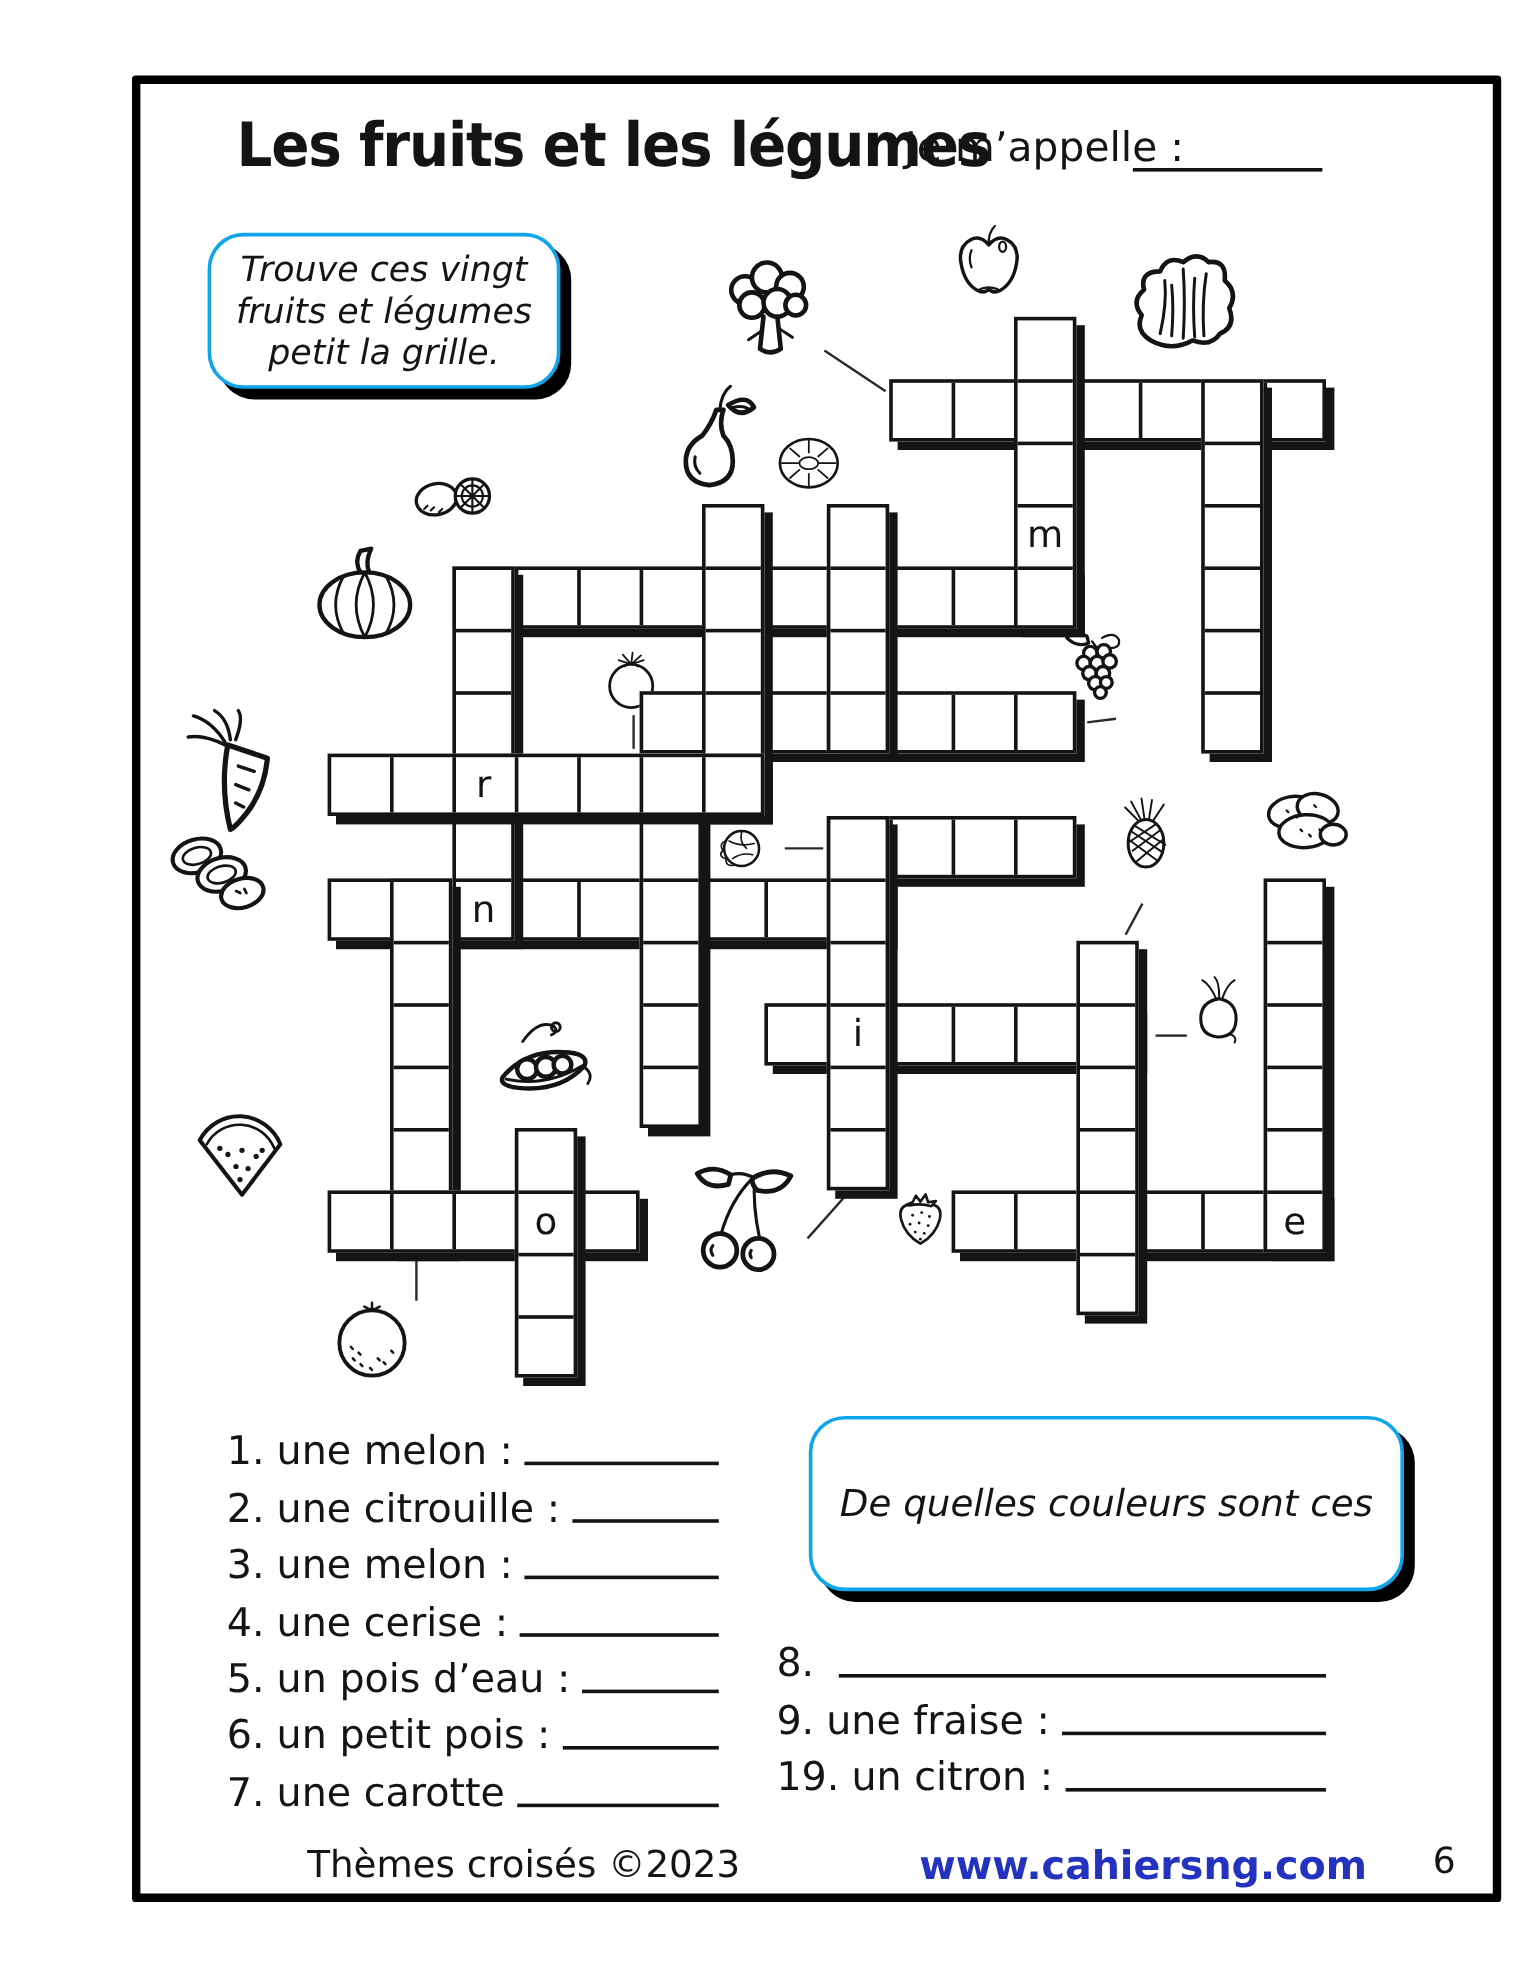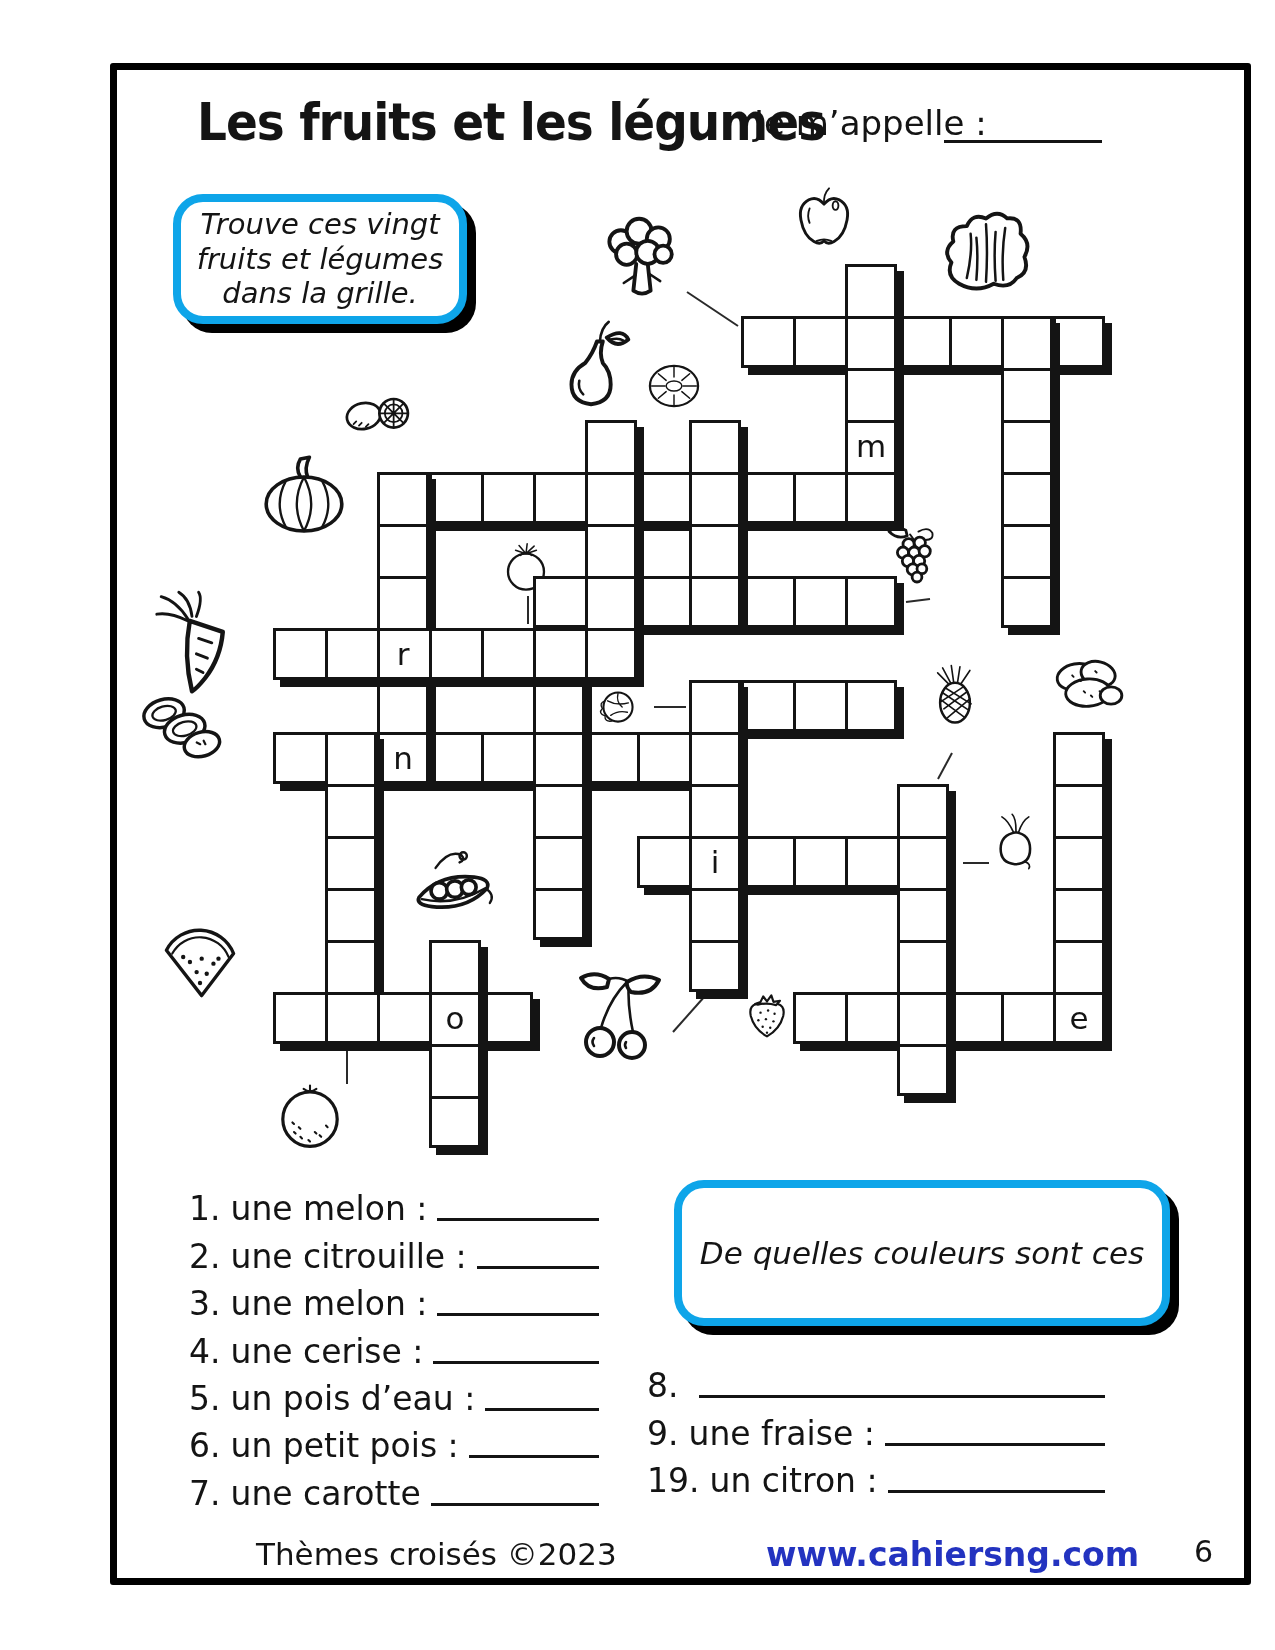--- a/index.html
+++ b/index.html
@@ -8,21 +8,21 @@
          font-family:"DejaVu Sans","Liberation Sans",sans-serif; color:var(--ink);margin-left:44px; }
   #frame{ position:absolute; left:66px; top:63px; width:1141px; height:1522px;
           border:7px solid #000; border-radius:3px; box-sizing:border-box; }
   
   #title{ position:absolute; left:153px; top:92px; font-size:47px; font-weight:bold;
           letter-spacing:-1px; transform:scaleY(1.08); transform-origin:left top; }
   #name-row{ position:absolute; left:710px; top:103px; font-size:34px; }
   #name-line{ position:absolute; left:900px; top:108px; width:158px; height:32px;
               border-bottom:3px solid var(--ink); }
   
-  .bubble{ position:absolute; box-sizing:border-box; background:#fff; border:8px solid #0ea5e9;
+  .bubble{ position:absolute; box-sizing:border-box; background:#fff; border:3px solid #0ea5e9;
            border-radius:30px; box-shadow:9px 9px 0 #000; text-align:center;
            font-style:italic; display:flex; flex-direction:column; justify-content:center; }
   #instruction-box{ left:129px; top:194px; width:294px; height:130px; font-size:29px; line-height:1.2; }
   #question-box{ left:630px; top:1180px; width:496px; height:146px; font-size:31px; line-height:1.25; }
   
   #grid-layer{ position:absolute; left:0; top:0; width:1275px; height:1650px; }
   .fruit-img{ position:absolute; z-index:5; }
   .fruit-img svg{ width:100%; height:100%; }
   #pointer-lines{ position:absolute; left:0; top:0; z-index:8; pointer-events:none; }
   .slot{ position:absolute; box-sizing:border-box; background:#fff; border:3px solid var(--ink);
@@ -50,21 +50,21 @@
 <div id="page">
   <div id="frame"></div>
 
   <div id="title">Les fruits et les légumes</div>
   <div id="name-row">Je m’appelle :</div>
   <div id="name-line"></div>
 
   <div id="instruction-box" class="bubble">
       <div>Trouve ces vingt</div>
       <div>fruits et légumes</div>
-      <div>dans la grille.</div>
+      <div>petit la grille.</div>
     </div>
   <div id="question-box" class="bubble">
       <div>De quelles couleurs sont ces</div>
     </div>
 
   <div id="grid-layer">
     <svg id="pointer-lines" width="1275" height="1650">
         <line x1="643" y1="292" x2="694" y2="326" stroke="#2a2a2a" stroke-width="2"></line>
         <line x1="484" y1="596" x2="484" y2="624" stroke="#2a2a2a" stroke-width="2"></line>
         <line x1="862" y1="602" x2="886" y2="599" stroke="#2a2a2a" stroke-width="2"></line>

